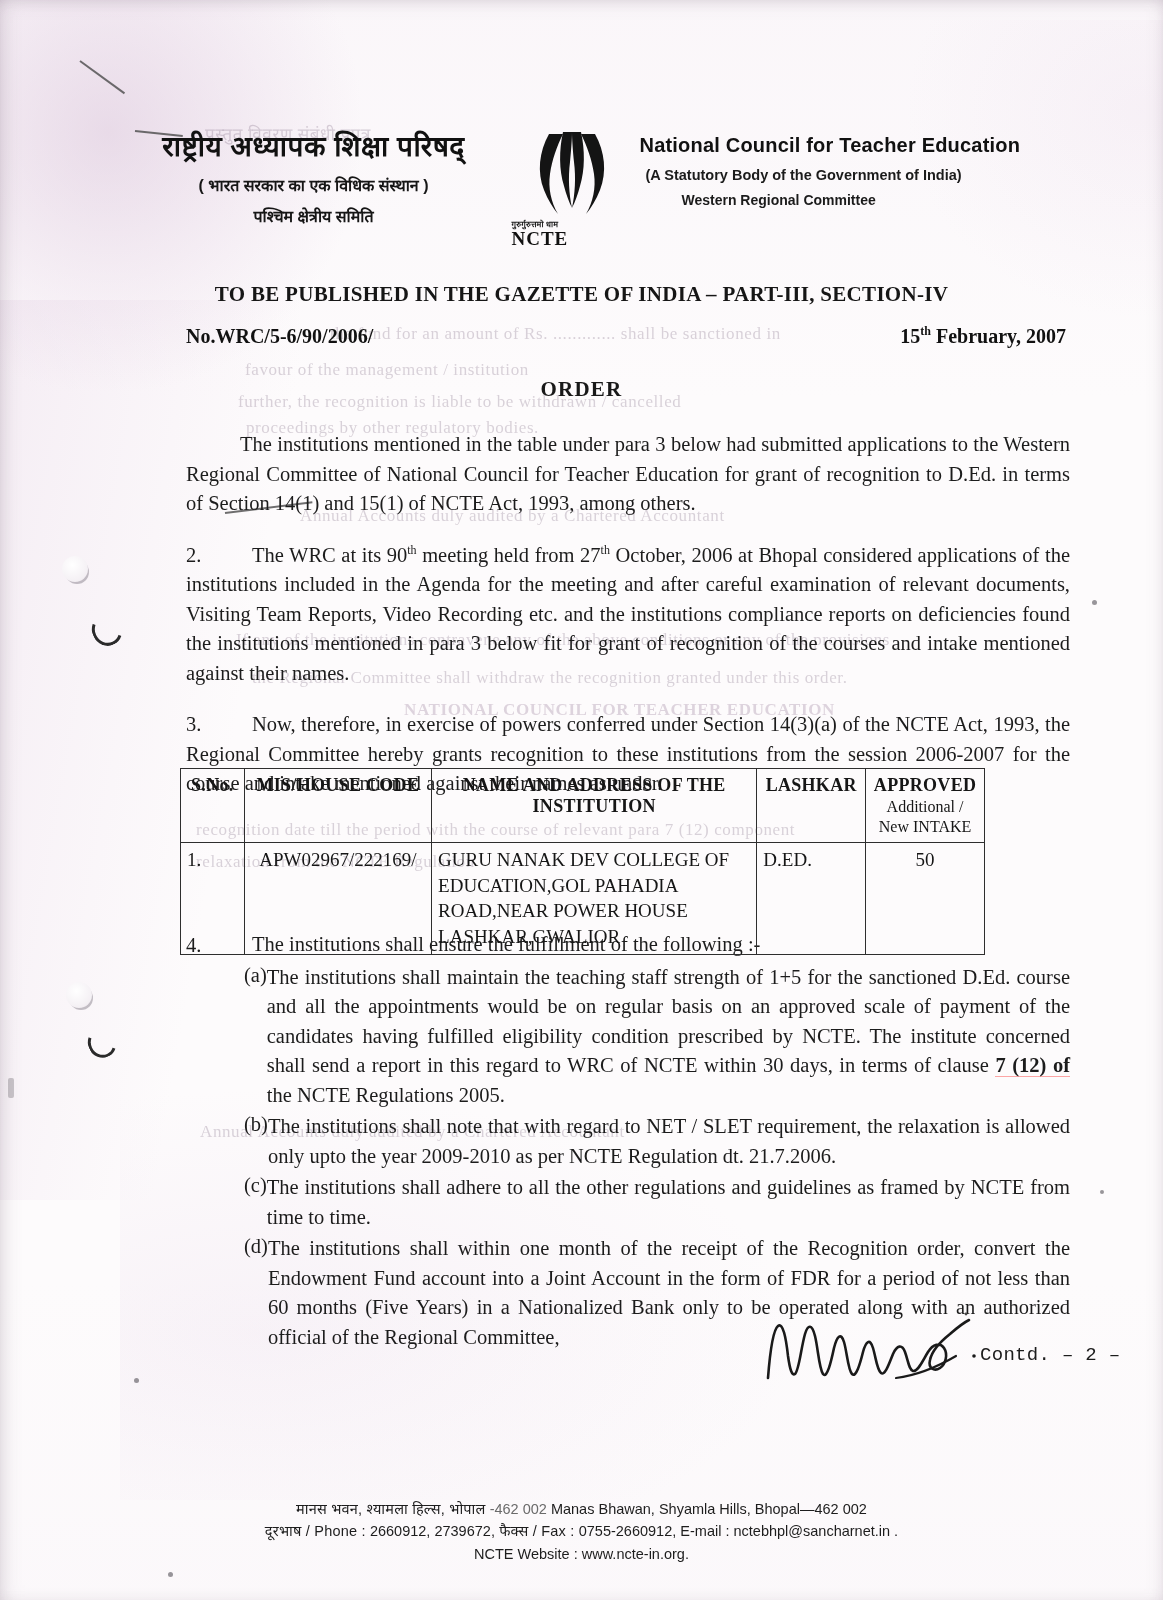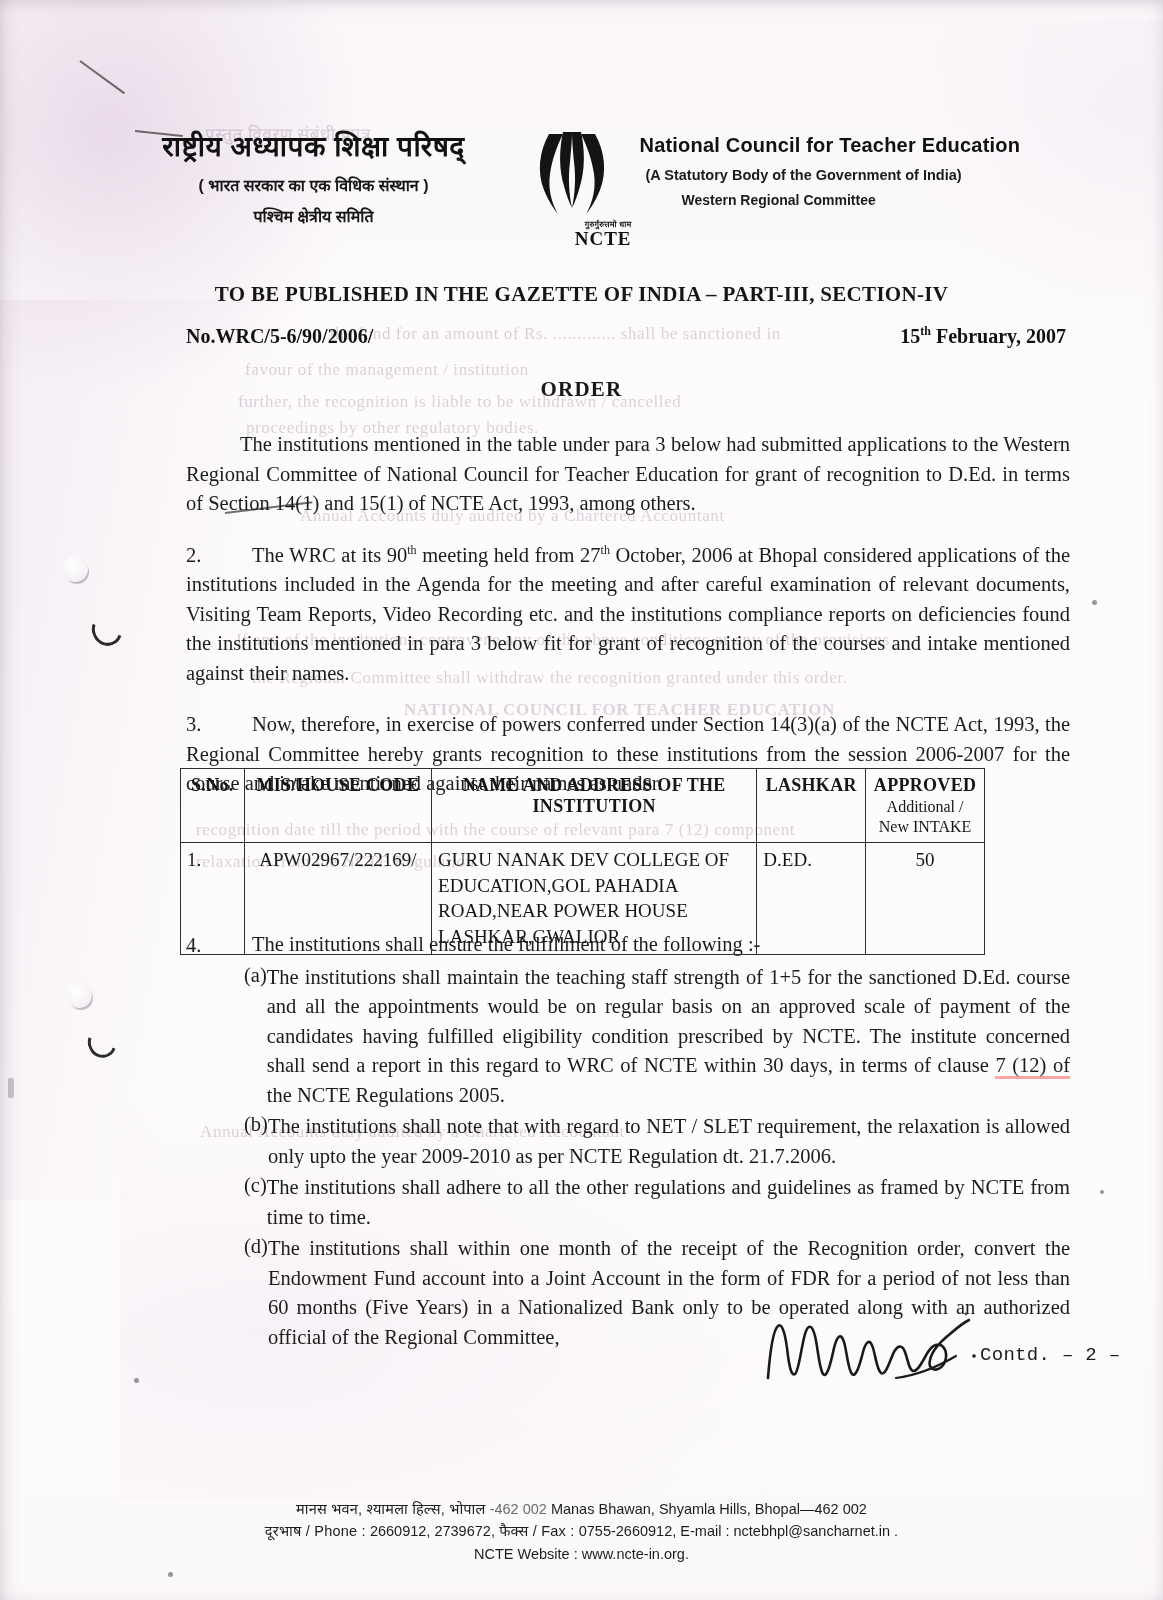--- a/index.html
+++ b/index.html
@@ -146,21 +146,21 @@
   .hindi-sub2 {
     font-family: "Liberation Sans", sans-serif;
     font-size: 16px;
     font-weight: 600;
     color: #161616;
     margin-top: 9px;
   }
 
   .lh-logo {
     width: 120px;
-    text-align: right;
+    text-align: left;
     padding-top: 2px;
     margin: 0 8px;
   }
   .logo-mark { display:block; margin: 0 auto; }
   .logo-hindi {
     font-family: "Liberation Sans", sans-serif;
     font-size: 8px;
     font-weight: 700;
     letter-spacing: .2px;
     color: #1a1a1a;
@@ -252,21 +252,21 @@
     line-height: 1.44;
     text-align: justify;
     color: #1c1c1c;
   }
   p.para.first { text-indent: 54px; }
   .num {
     display: inline-block;
     width: 66px;
   }
   p.para sup { font-size: 12px; }
-  .uline { border-bottom: 3px solid #fca5a5; }
+  .uline { border-bottom: 1px solid #fca5a5; font-weight: bold; }
 
   
   .tablewrap {
     position: absolute;
     left: 180px;
     top: 768px;
     width: 805px;
     z-index: 3;
   }
   table.rec {

